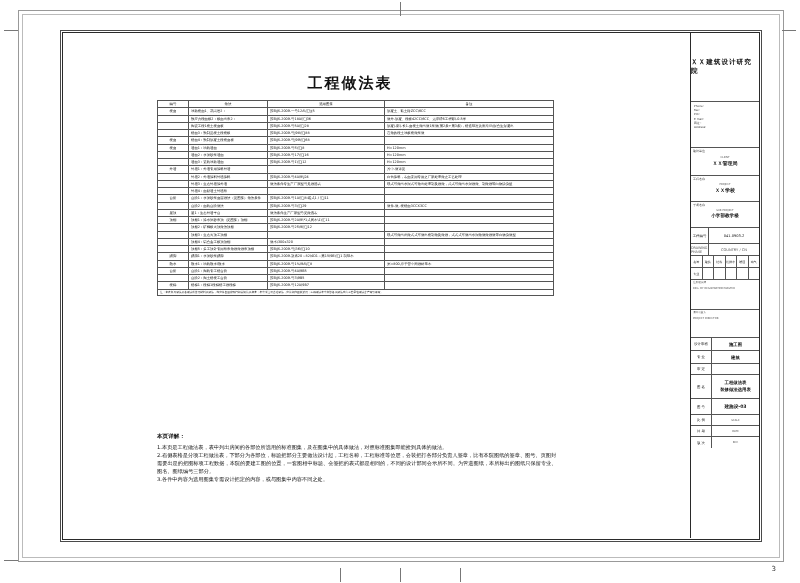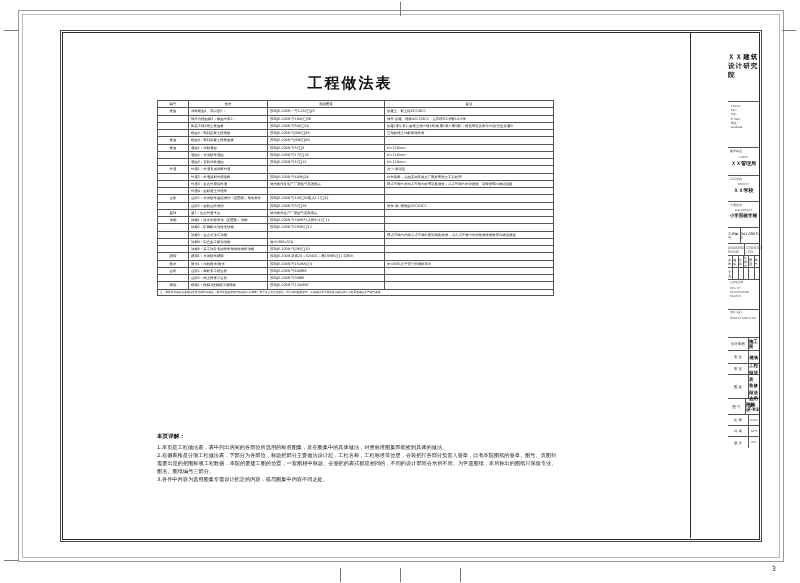--- a/index.html
+++ b/index.html
@@ -31,21 +31,21 @@
   .c-note{width:164px;}
   tr.grp td{border-top:0.9px solid #333;}
   .ctr{text-align:center;}
 
   
   .notes{position:absolute;left:157px;top:432px;width:400px;font-size:5.2px;line-height:1.55;}
   .notes .nt{font-weight:bold;font-size:5.6px;margin-bottom:2px;}
 
   
   .tb{position:absolute;left:690px;top:32px;width:68px;height:506px;border-left:1px solid #2a2a2a;font-size:3.6px;}
-  .tb .row{border-bottom:0.6px solid #555;box-sizing:border-box;position:relative;margin-left:37px;}
+  .tb .row{border-bottom:0.6px solid #555;box-sizing:border-box;position:relative;}
   .tb .big{display:flex;align-items:center;justify-content:center;font-weight:bold;font-size:6.6px;letter-spacing:1px;}
   .tb .lbl{position:absolute;left:2px;top:1px;font-size:3px;color:#333;}
   .tb .en{font-size:2.6px;color:#555;}
   .kv{display:flex;height:100%;}
   .kv .k{width:17px;border-right:0.6px solid #555;display:flex;align-items:center;justify-content:center;font-size:3.4px;}
   .kv .v{flex:1;display:flex;align-items:center;justify-content:center;font-size:3.6px;}
   .addr{padding:2px 3px;line-height:1.5;font-size:2.8px;color:#333;}
   .grid4{display:flex;height:100%;}
   .grid4 .c{flex:1;border-right:0.6px solid #555;display:flex;align-items:center;justify-content:center;font-size:3px;}
   .grid4 .c:last-child{border-right:none;}

